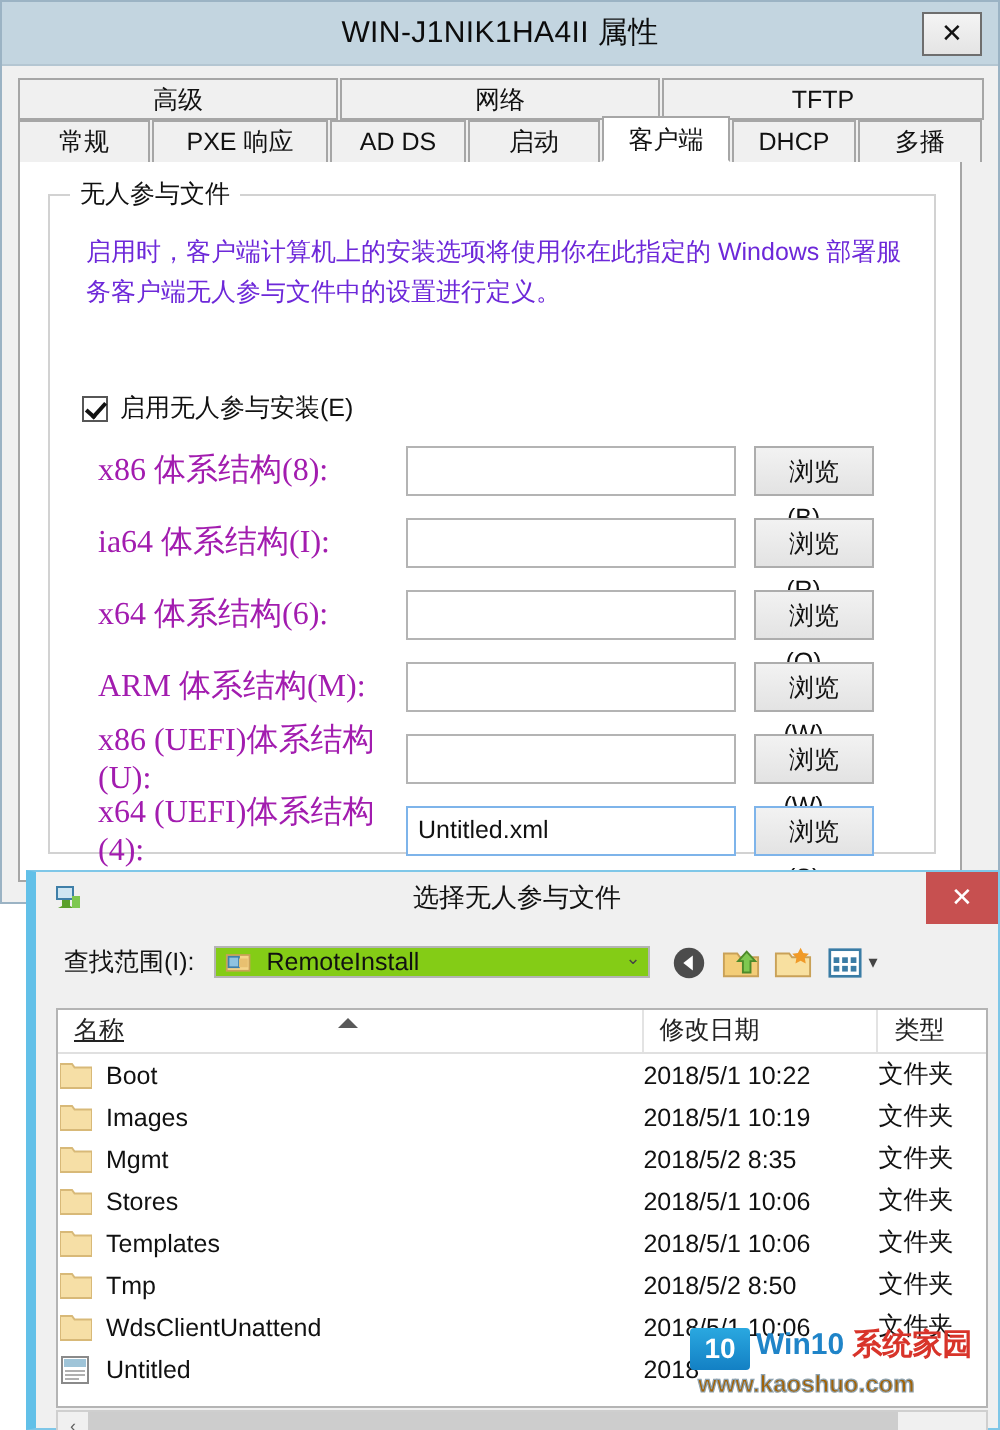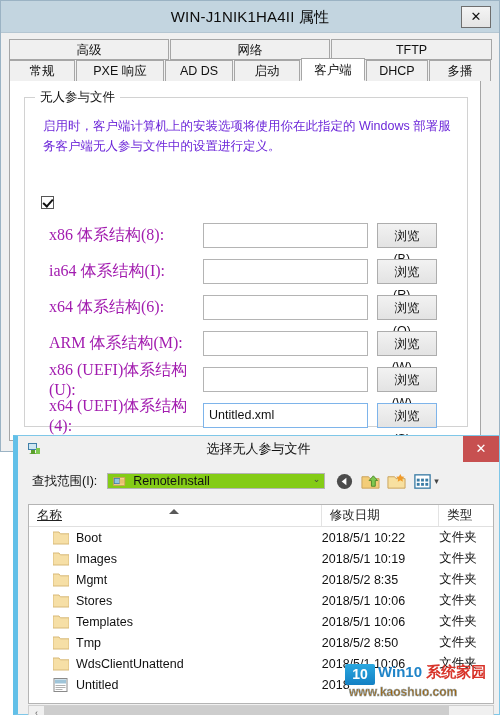--- a/index.html
+++ b/index.html
@@ -289,21 +289,21 @@
   .row {
     display: flex;
     height: 21px;
     align-items: center;
     cursor: default;
   }
   .cell-name {
     width: 294px;
     display: flex;
     align-items: center;
-    padding-left: 24px;
+    padding-left: 1px;
     font-size: 12.5px;
     color: #111;
   }
   .cell-date { width: 118px; font-size: 12.5px; color: #111; }
   .cell-type { width: 54px; font-size: 12.5px; color: #111; }
   .ico { width: 16px; height: 14px; margin-right: 7px; flex: none; }
 
   #hscroll {
     position: absolute;
     left: 10px; top: 269px;
@@ -382,20 +382,21 @@
     </div>
   </div>
 
   <div id="tabpage">
     <div id="groupbox">
       <div id="group-legend">无人参与文件</div>
       <div id="group-desc">启用时，客户端计算机上的安装选项将使用你在此指定的 Windows 部署服务客户端无人参与文件中的设置进行定义。</div>
 
       <div id="chk-row">
         <span class="checkbox checked"></span>
+        <span>启用无人参与安装(E)</span>
       </div>
 
       <div id="fieldlist">
         <div class="field-row">
           <span class="field-label">x86 体系结构(8):</span>
           <input class="field-input" type="text" value="" style="">
           <button class="browse-btn">浏览(B)...</button>
         </div>
         <div class="field-row">
           <span class="field-label">ia64 体系结构(I):</span>

